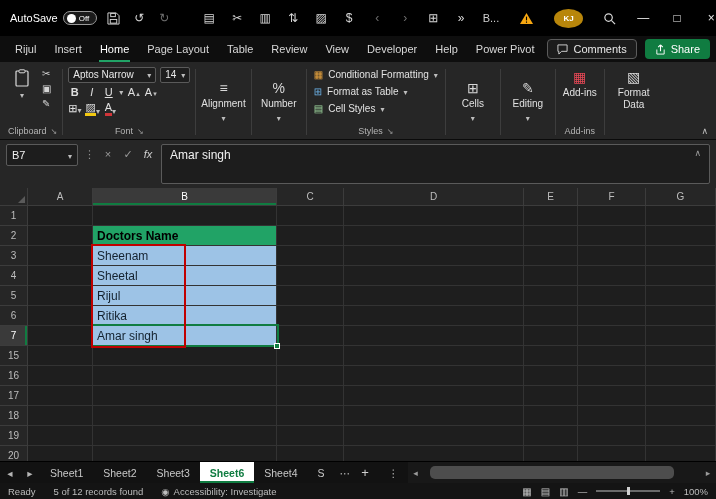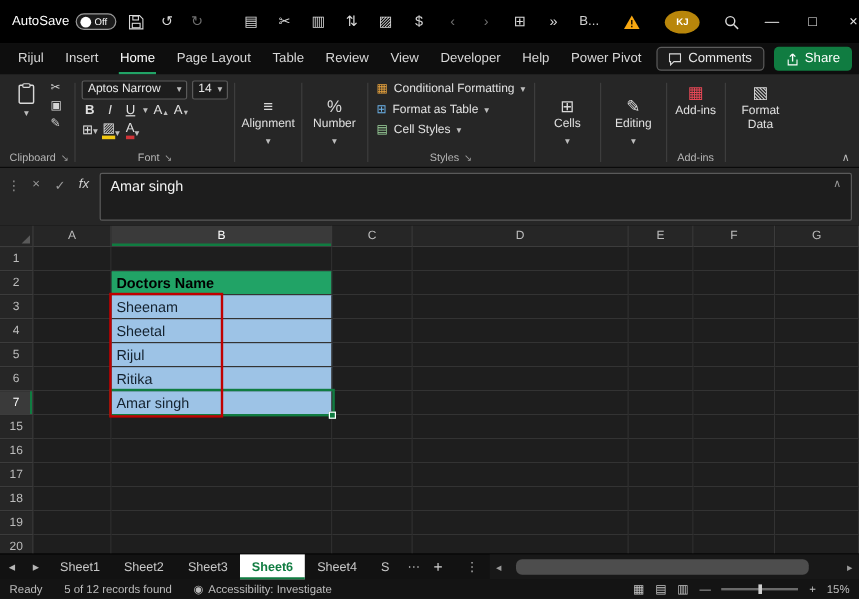--- a/index.html
+++ b/index.html
@@ -342,20 +342,24 @@
       <div class="bigbtn">
         <span class="gicon">▧</span>
         <span class="gtext wrap">Format Data</span>
       </div>
     </div>
 
     <span class="ribcollapse">∧</span>
   </div>
 
   <div class="formulabar">
+    <div class="namebox">
+      <span>B7</span>
+      <span class="dd"></span>
+    </div>
     <span class="fkebab">⋮</span>
     <span class="fbx">×</span>
     <span class="fbx">✓</span>
     <span class="fbx fx">fx</span>
     <div class="finput">
       <span>Amar singh</span>
       <span class="fexpand">∧</span>
     </div>
   </div>
 
@@ -537,17 +541,17 @@
     </span>
     <div class="sb-right">
       <span class="viewic">▦</span>
       <span class="viewic">▤</span>
       <span class="viewic">▥</span>
       <span>—</span>
       <div class="zoomslider">
           <div class="zoomthumb"></div>
         </div>
       <span>+</span>
-      <span>15%</span>
+      <span>100%</span>
     </div>
   </div>
 
 </div>
 
 </body></html>

